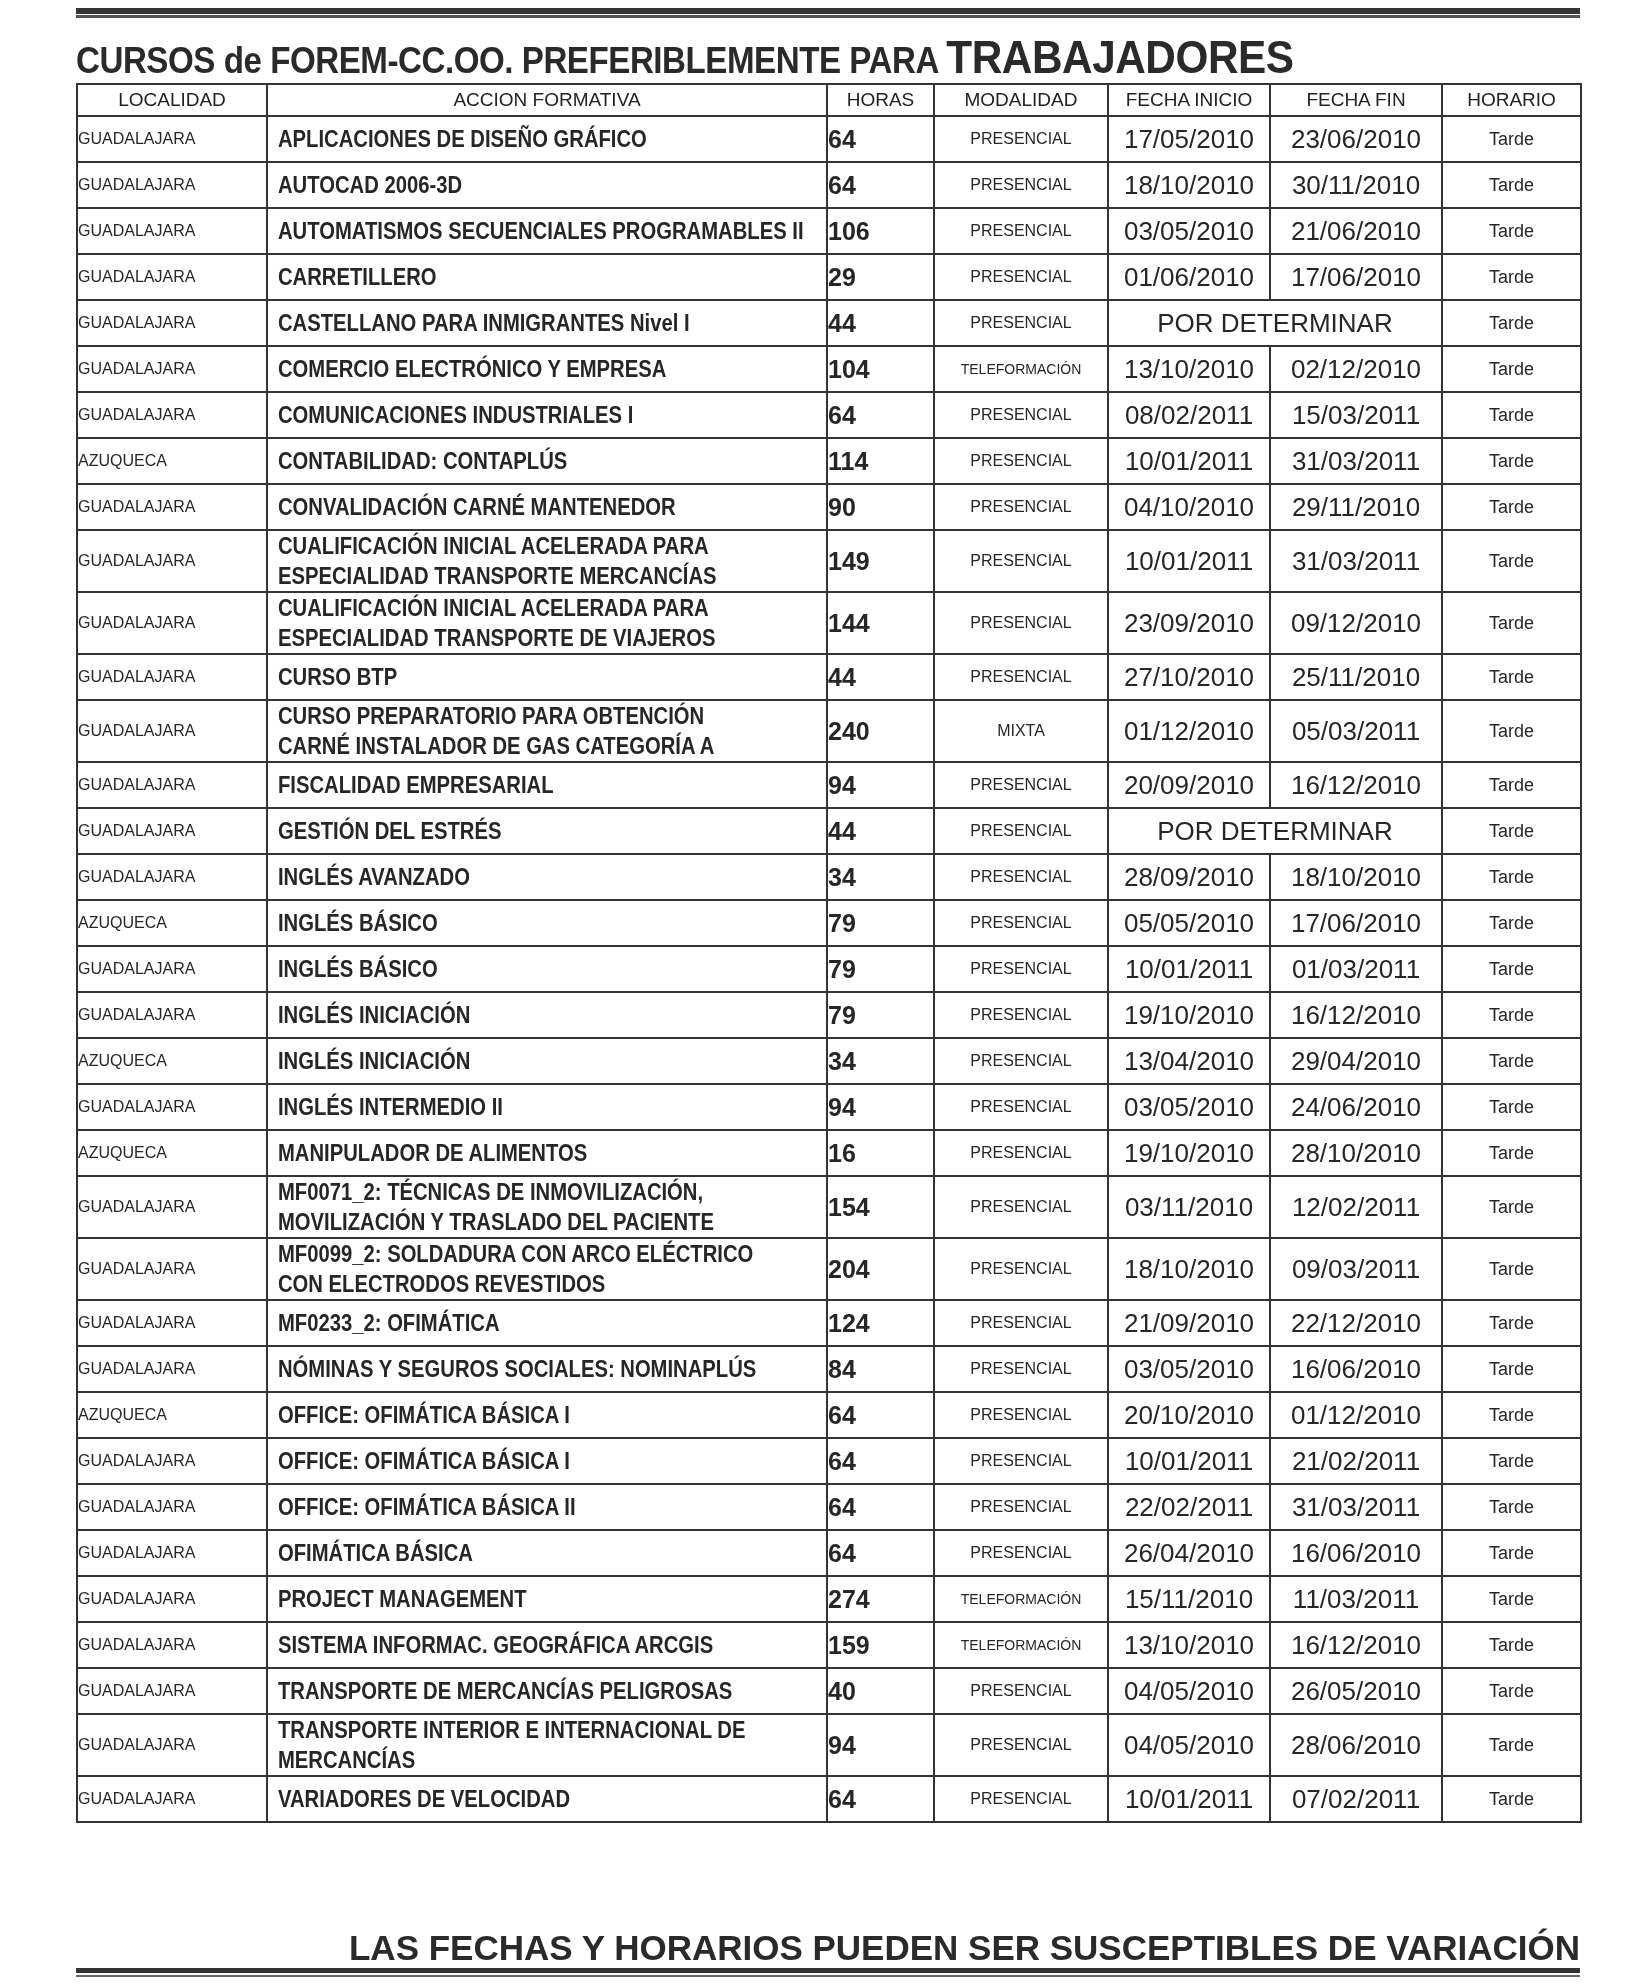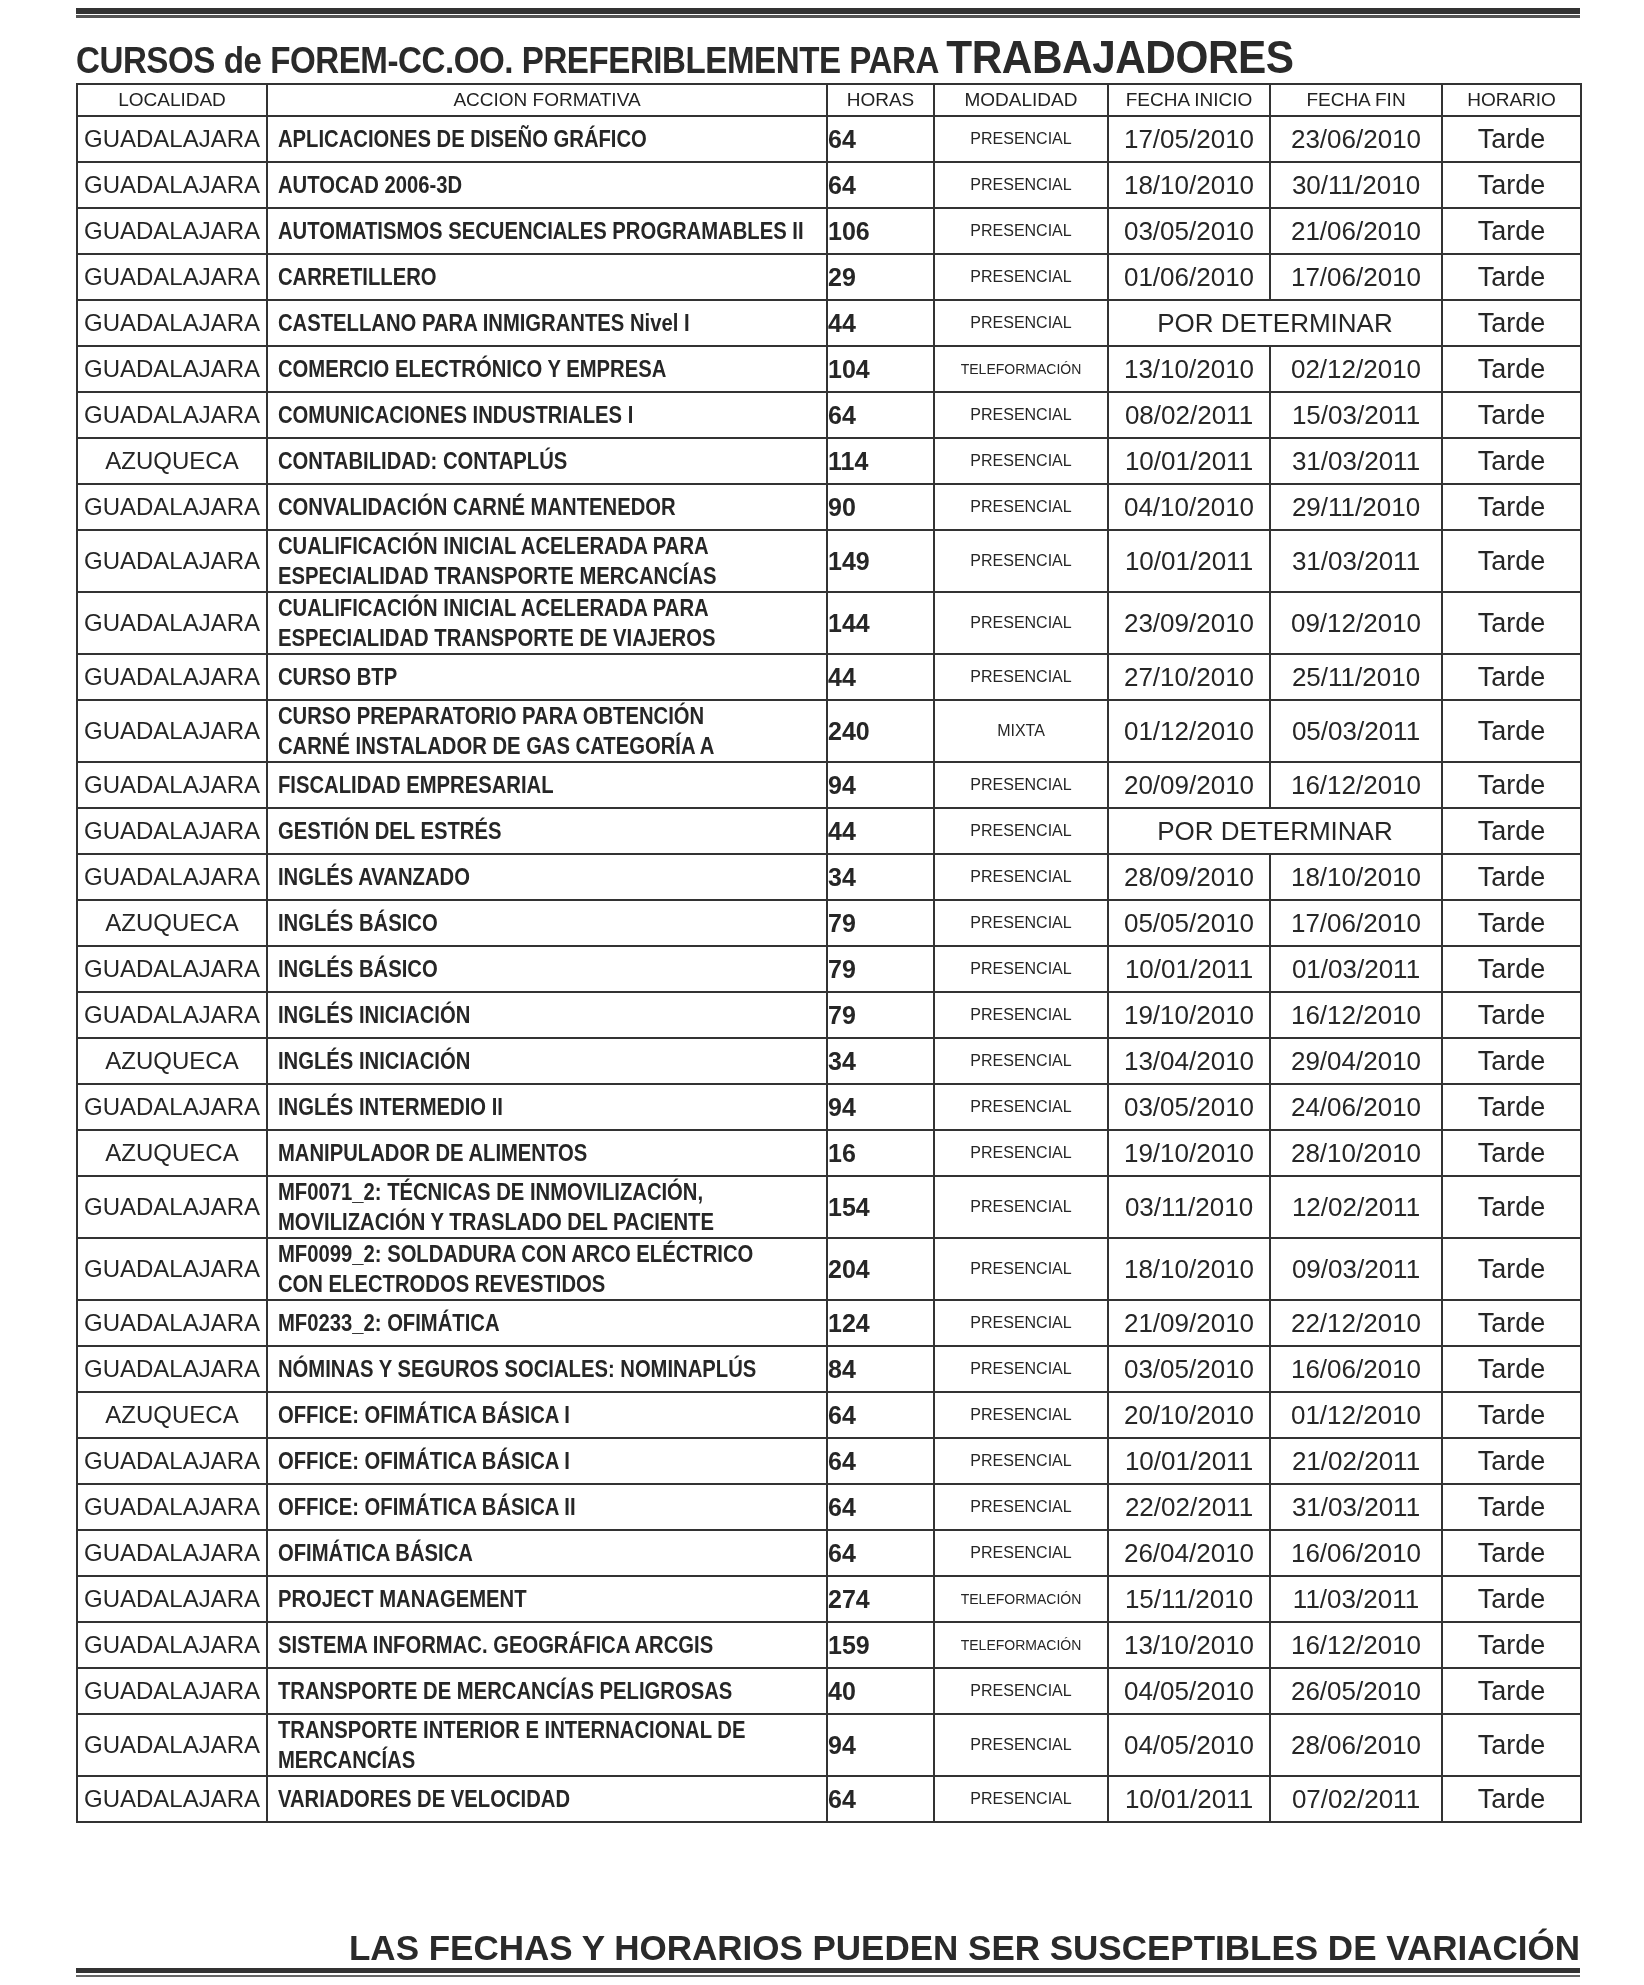--- a/index.html
+++ b/index.html
@@ -10,29 +10,29 @@
   .title { position: absolute; left: 76px; top: 30px; width: 1504px; height: 50px;
            font-family: "Liberation Sans", sans-serif; font-weight: bold; font-size: 36px;
            letter-spacing: -0.5px; transform: scaleX(0.92); transform-origin: left center;
            white-space: nowrap; color: #2a2a2a; }
   .title .big { font-size: 46px; }
   table.courses { position: absolute; left: 76px; top: 83px; width: 1504px;
                   border-collapse: collapse; table-layout: fixed; padding-left: 24px; }
   table.courses th, table.courses td { border: 2px solid #333; padding: 0; vertical-align: middle; }
   table.courses th { font-weight: normal; font-size: 19px; height: 30px; text-align: center; color:#222; }
   td { color: #262626; }
-  td.loc { font-size: 24px; text-align: center; }
+  td.loc { font-size: 16px; }
   td.acc { font-size: 23px; font-weight: bold; padding-left: 10px !important; line-height: 30px;
            transform-origin: left center; }
   td.acc span { display: inline-block; transform: scaleX(0.88); transform-origin: left center; white-space: nowrap; }
   td.hrs { font-size: 25px; font-weight: bold; text-align: left; }
   td.mod { font-size: 16px; text-align: center; }
   td.mod.small { font-size: 14px; }
   td.date { font-size: 26px; text-align: center; }
-  td.hor { font-size: 27px; text-align: center; }
+  td.hor { font-size: 18px; text-align: center; }
   tr.r1 td { height: 44px; }
   tr.r2 td { height: 60px; }
   .footer { position: absolute; left: 76px; top: 1928px; width: 1504px; text-align: right;
             font-weight: bold; font-size: 35px; color: #2a2a2a; white-space: nowrap; }
   .rule-bot { position: absolute; left: 76px; top: 1968px; width: 1504px; height: 5px; background: #333; }
   .rule-bot2 { position: absolute; left: 76px; top: 1975px; width: 1504px; height: 2px; background: #666; }
 </style>
 </head>
 <body>
 

